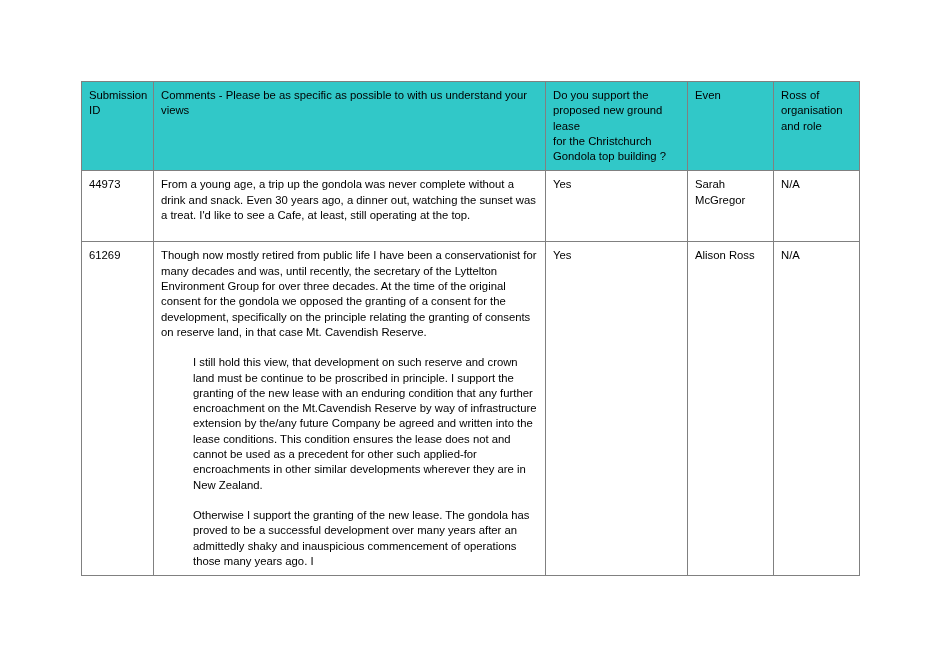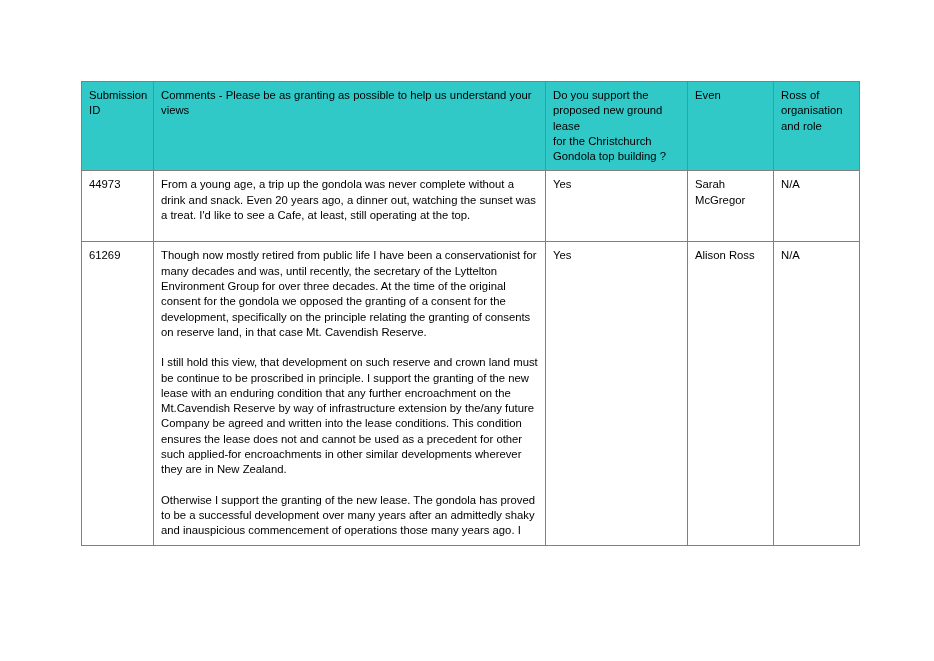--- a/index.html
+++ b/index.html
@@ -72,20 +72,21 @@
   td.id-cell      { text-align: center; }
   td.center-cell  { text-align: center; }
   td.right-cell   { text-align: right; }
   td.left-cell    { text-align: left; }
 
   td.comment-cell p {
     margin: 0 0 0 0;
   }
   td.comment-cell p + p {
     margin-top: 15px;
+    margin-left: 32px;
   }
   .row-r1 td { height: 46px; }
   .row-r2 td { height: 58px; }
   .row-r3 td { height: 26px; }
   .row-r4 td { height: 275px; }
 </style>
 </head>
 <body>
 
 <div id="page">
@@ -97,42 +98,42 @@
         <col class="c-support">
         <col class="c-name">
         <col class="c-org">
       </colgroup>
       <thead>
         <tr>
           <th class="h-id">
             <span>Submission</span><br>
             <span>ID</span>
           </th>
-          <th class="h-comments">Comments - Please be as granting as possible to help us understand your views</th>
+          <th class="h-comments">Comments - Please be as specific as possible to with us understand your views</th>
           <th class="h-support">
             <span>Do you support the</span><br>
             <span>proposed new ground lease</span><br>
             <span>for the Christchurch</span><br>
             <span>Gondola top building ?</span>
           </th>
           <th class="h-name">Even</th>
           <th class="h-org">
             <span>Ross of</span><br>
             <span>organisation</span><br>
             <span>and role</span>
           </th>
         </tr>
       </thead>
       <tbody>
 
 
         <tr class="row-r2">
           <td class="id-cell">44973</td>
           <td class="comment-cell">
-              <p>From a young age, a trip up the gondola was never complete without a drink and snack. Even 20 years ago, a dinner out, watching the sunset was a treat. I'd like to see a Cafe, at least, still operating at the top.</p>
+              <p>From a young age, a trip up the gondola was never complete without a drink and snack. Even 30 years ago, a dinner out, watching the sunset was a treat. I'd like to see a Cafe, at least, still operating at the top.</p>
             </td>
           <td class="center-cell">Yes</td>
           <td class="left-cell">Sarah McGregor</td>
           <td class="center-cell">N/A</td>
         </tr>
 
 
         <tr class="row-r4">
           <td class="id-cell">61269</td>
           <td class="comment-cell">

